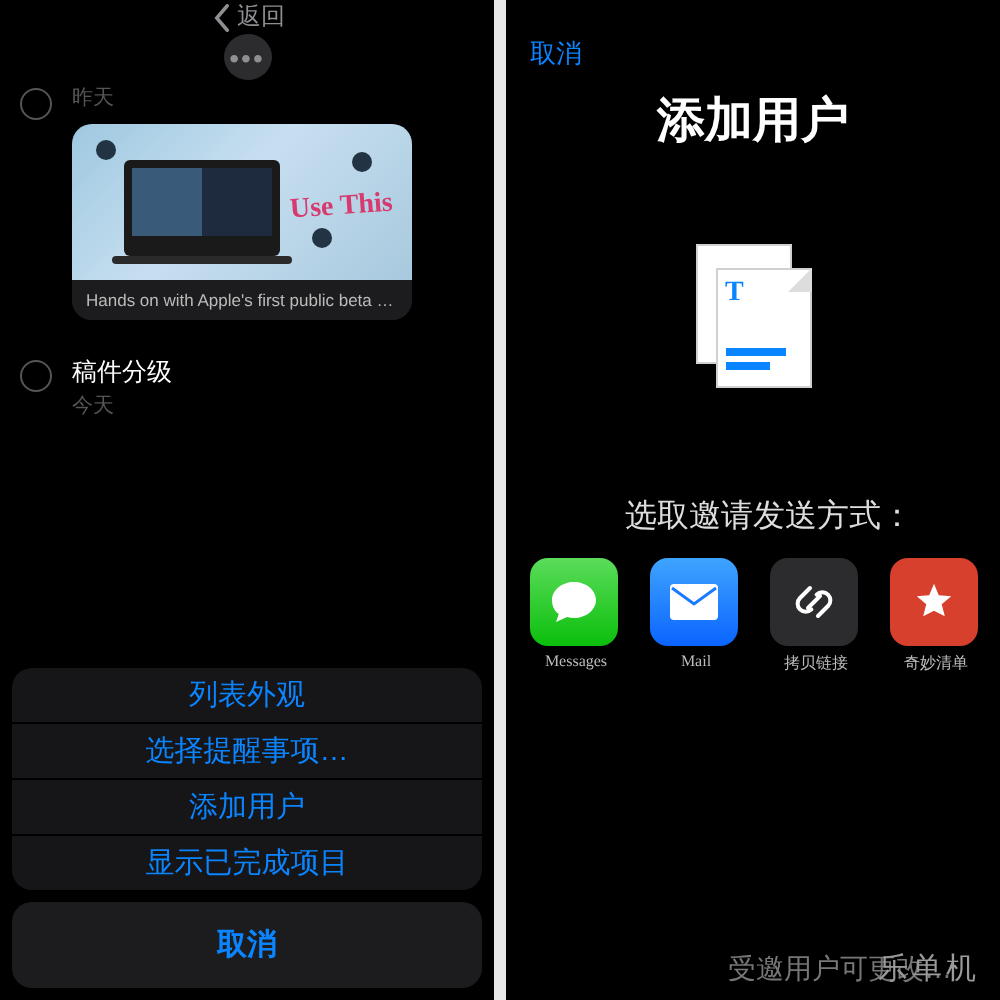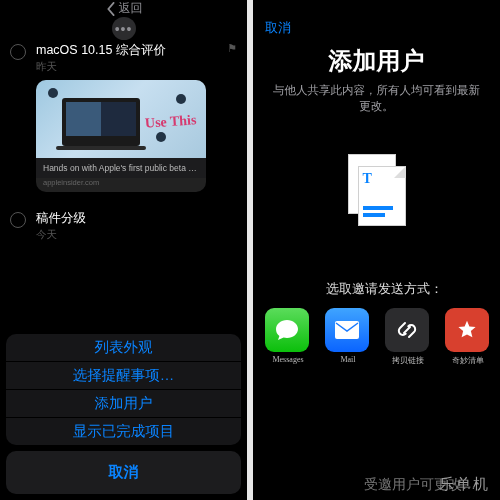--- a/index.html
+++ b/index.html
@@ -48,21 +48,21 @@
   .r-desc { color:#a0a0a5; font-size:11.5px; line-height:1.35; }
   .r-iconwrap { display:flex; justify-content:center; margin:34px 0 54px 0; }
   .doc-icon { position:relative; width:58px; height:72px; }
   .page { position:absolute; width:48px; height:60px; background:#fff; box-shadow:0 0 0 1px #d0d0d0 inset; }
   .page.back { left:0; top:0; }
   .page.front { left:10px; top:12px; }
   .ear { position:absolute; right:0; top:0; width:12px; height:12px; background:linear-gradient(135deg,transparent 49%,#ddd 51%); }
   .t-glyph { position:absolute; left:5px; top:5px; color:#0a84ff; font-size:14px; font-weight:700; font-family:Georgia,serif; }
   .bar { position:absolute; background:#0a84ff; height:4px; }
   .r-share { text-align:center; color:#fff; font-size:13px; margin-bottom:70px; }
-  .r-send { color:#ddd; font-size:13px; text-align:center; margin-bottom:10px;padding-left:16px; }
+  .r-send { color:#ddd; font-size:16px; text-align:center; margin-bottom:10px;padding-left:16px; }
   .apps { display:flex; gap:14px; padding:0 12px; }
   .app { flex:0 0 auto; width:46px; text-align:center;font-family:Liberation Serif, serif; }
   .app-ic { width:44px; height:44px; border-radius:9px; display:flex; align-items:center; justify-content:center; margin-bottom:3px; }
   .app-lbl { color:#bbb; font-size:8px; white-space:nowrap; }
   .messages { background:linear-gradient(#5bdc5b,#0bbf0b); }
   .mail { background:linear-gradient(#3fa4ff,#0a64ff); }
   .copy { background:#2c2c2e; }
   .wunder { background:#d8402e; }
   .r-foot { position:absolute; bottom:6px; right:24px; color:#777; font-size:14px; }
   .watermark { position:absolute; bottom:6px; right:10px; color:#9b9b9b; font-size:15px; letter-spacing:2px; pointer-events:none; }
@@ -80,36 +80,31 @@
     </div>
     <div class="more">
         <span>•••</span>
       </div>
   </div>
 
   <div class="list-area">
     <div class="todo">
       <div class="radio"></div>
       <div class="todo-body">
-        <div class="todo-title">
-          <span>macOS 10.15 综合评价</span>
-          <span class="flag">⚑</span>
-        </div>
         <div class="todo-meta">昨天</div>
         <div class="preview">
           <div class="preview-img">
             <div class="poi" style="left:12px;top:8px"></div>
               <div class="poi" style="left:140px;top:14px"></div>
               <div class="poi" style="left:120px;top:52px"></div>
             <div class="lap"></div>
             <div class="scribble">Use
 This</div>
           </div>
           <div class="preview-cap">Hands on with Apple's first public beta of m...</div>
-          <div class="preview-sub">appleinsider.com</div>
         </div>
       </div>
     </div>
 
     <div class="todo todo2">
       <div class="radio"></div>
       <div class="todo-body">
         <div class="todo-title">
             <span>稿件分级</span>
           </div>
@@ -127,22 +122,20 @@
     </div>
     <div class="sheet-cancel">取消</div>
   </div>
 </div>
 
 <div class="phone">
   <div class="r-top">
     <span class="r-cancel">取消</span>
     <div class="r-head">
       <div class="r-title">添加用户</div>
-      <div class="r-desc" style="white-space:pre-line">与他人共享此内容，所有人均可看到最新
-更改。</div>
     </div>
   </div>
 
   <div class="r-iconwrap">
     <div class="doc-icon">
       <div class="page back"></div>
       <div class="page front">
         <div class="ear"></div>
         <span class="t-glyph">T</span>
         <div class="bar" style="left:5px; top:40px; width:30px;"></div>

